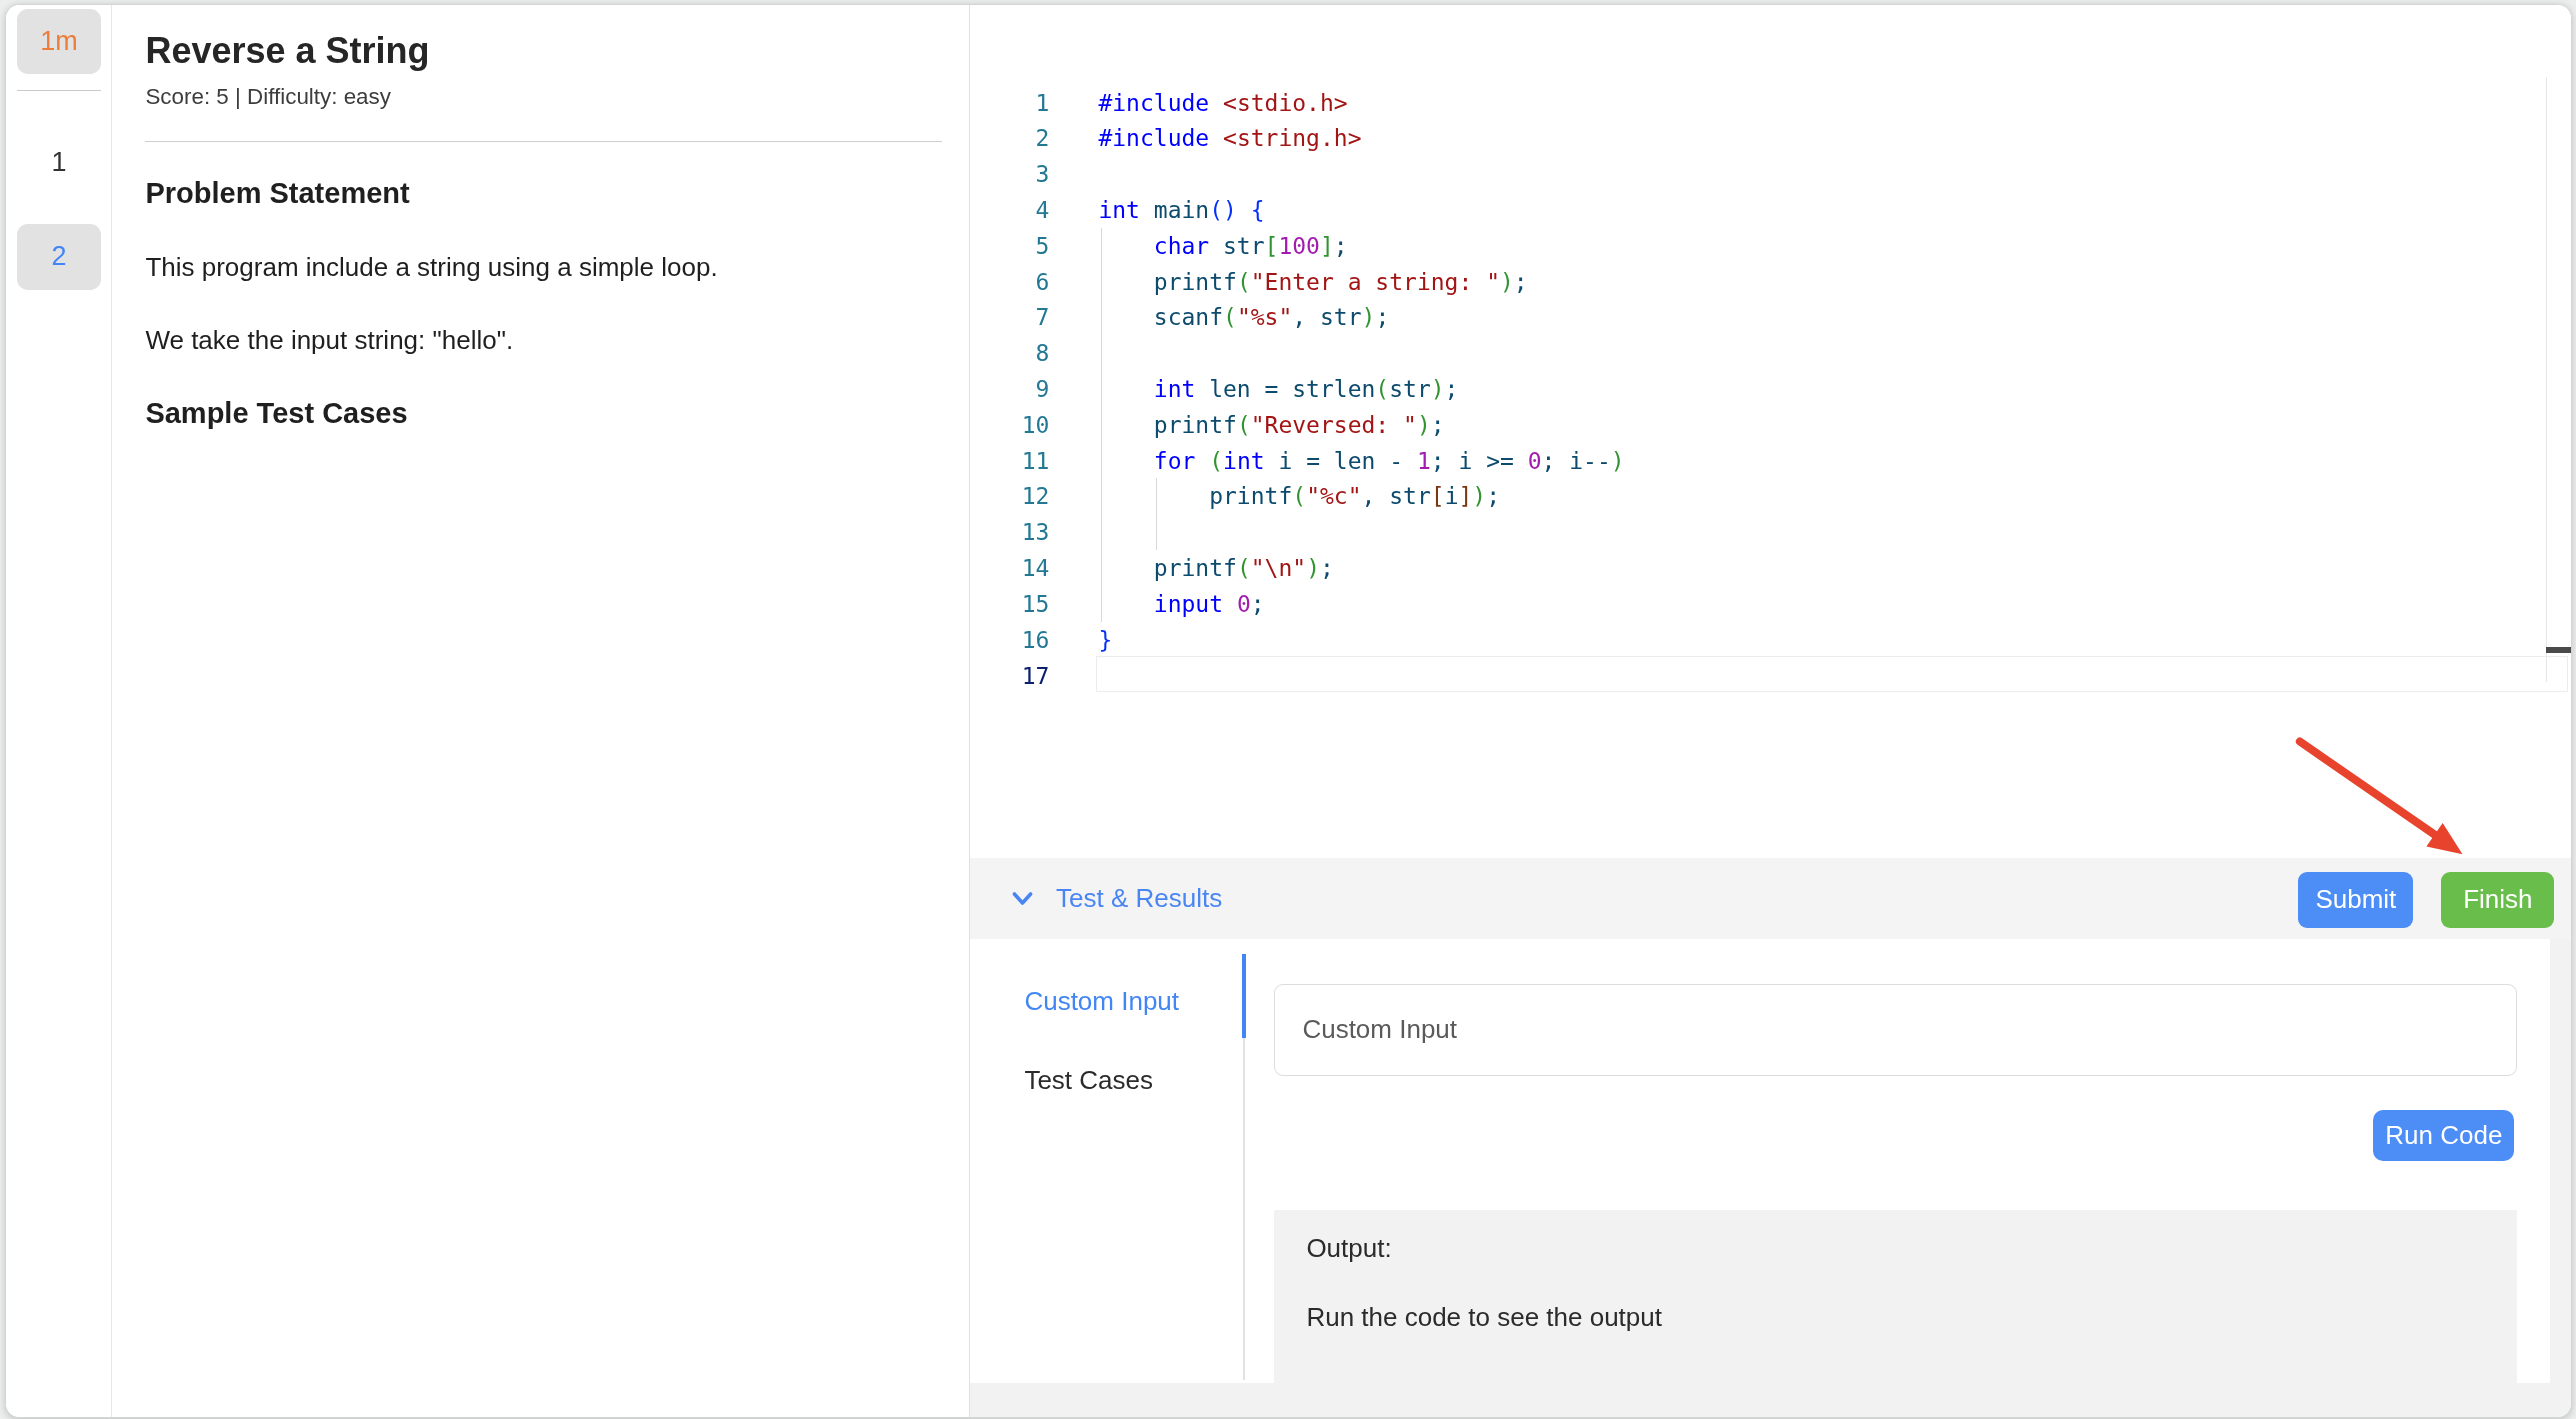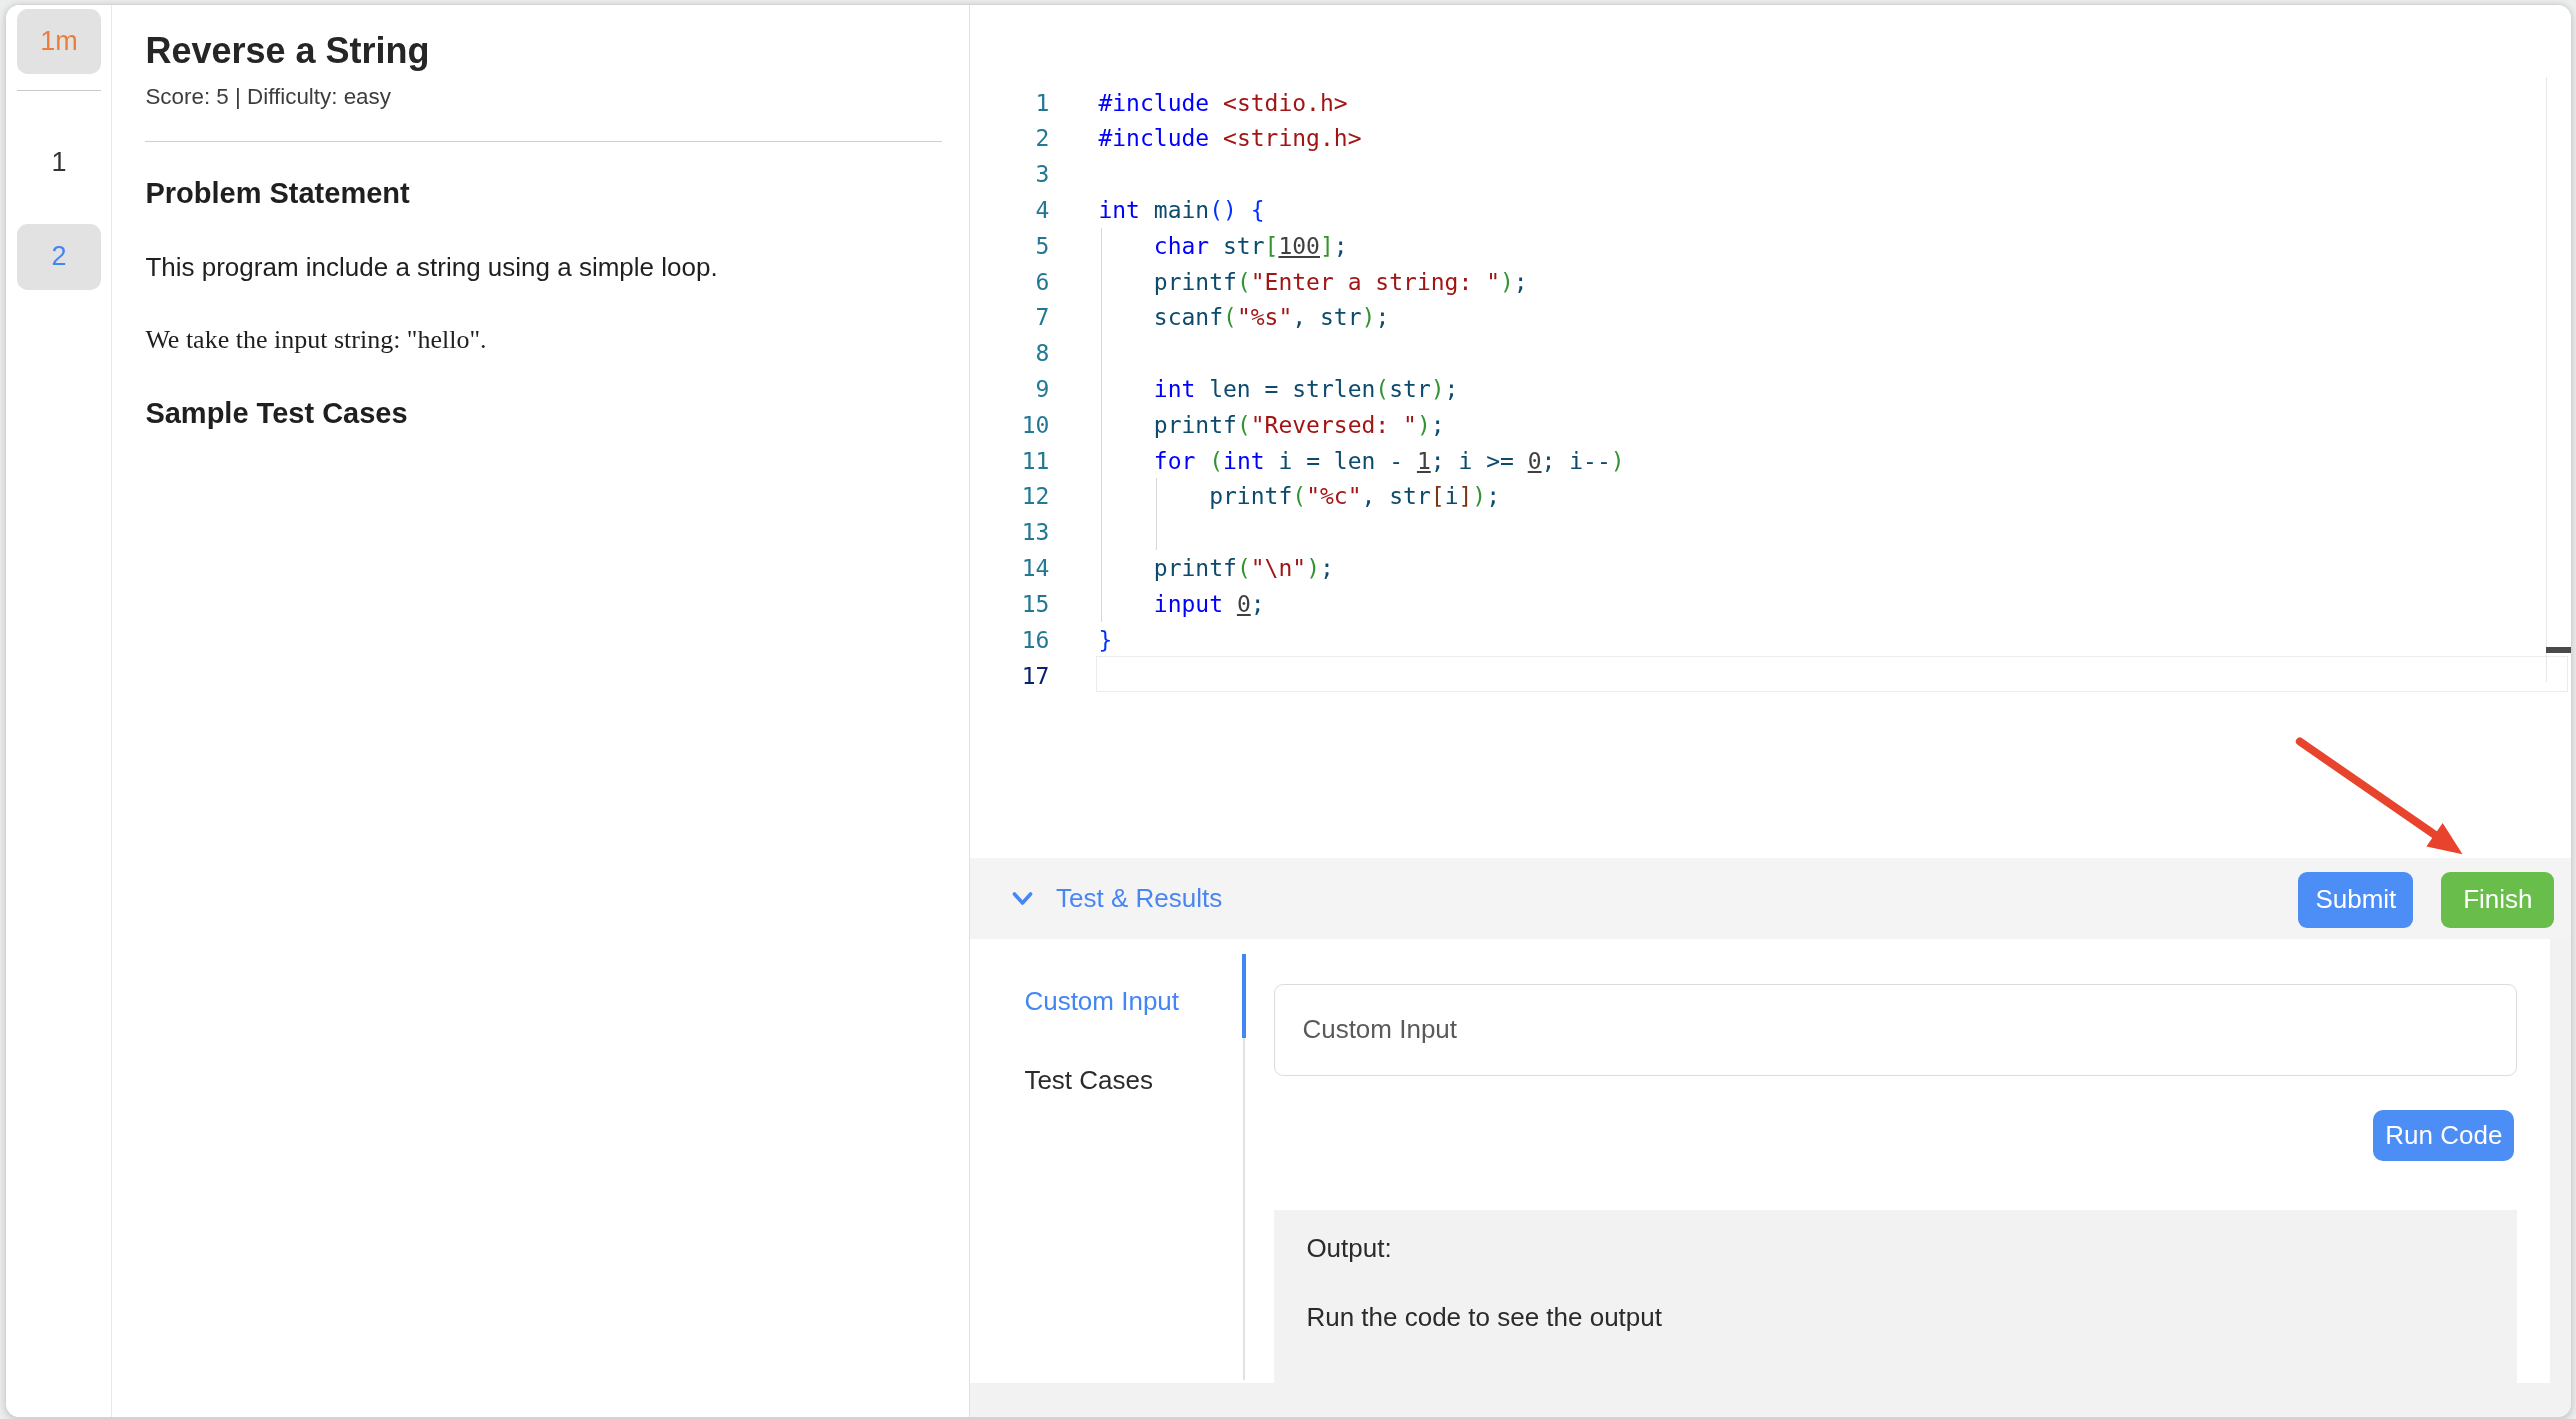--- a/index.html
+++ b/index.html
@@ -29,37 +29,37 @@
   
   .problem{position:absolute;left:106px;top:0;bottom:0;width:857px;background:#fff;border-right:0.9px solid #e0e0e0;}
   .p-title{position:absolute;left:33px;top:25px;font-size:36px;font-weight:700;color:#262626;}
   .p-meta{position:absolute;left:33px;top:79px;font-size:22.4px;color:#3d3d3d;}
   .p-hr{position:absolute;left:33px;top:136px;width:797px;height:1.8px;background:#cfcfcf;}
   .p-h2{position:absolute;left:33px;font-size:29px;font-weight:700;color:#1f1f1f;}
   .p-h2a{top:172px;}
   .p-h2b{top:392px;}
   .p-para{position:absolute;left:33px;font-size:26px;color:#1f1f1f;}
   .p-p1{top:247px;}
-  .p-p2{top:320px;font-family:Liberation Serif, serif;}
+  .p-p2{top:320px;}
   
   .topbar{position:absolute;left:964px;right:0;top:0;height:72px;background:#f5f5f6;}
   .lang-select{position:absolute;right:22.4px;top:12.5px;width:269px;height:47px;border-bottom:1.8px solid #9a9a9a;cursor:pointer;}
   .lang-value{position:absolute;left:5.4px;top:5.4px;font-size:27px;color:#222;}
   .lang-caret{position:absolute;right:19.7px;top:18px;width:0;height:0;
     border-left:12.5px solid transparent;border-right:12.5px solid transparent;border-top:14.3px solid #555;}
   .code-area{position:absolute;left:964px;right:0;top:0;height:853px;background:#fff;}
   .code-line{position:absolute;left:0;right:0;height:36px;line-height:36px;white-space:pre;}
   .code-line .ln{position:absolute;left:0;width:79px;text-align:right;
     font-family:"DejaVu Sans Mono", monospace;font-size:23px;color:#237893;}
   .code-line.current .ln{color:#0b216f;}
   .code-line .ct{position:absolute;left:128px;font-family:"DejaVu Sans Mono", monospace;font-size:23px;color:#1e1e1e;}
   .tk-p{color:#0c4a6e;}
   .tk-k{color:#0000ff;}
   .tk-s{color:#a31515;}
-  .tk-n{color:#404040;text-decoration:underline;}
+  .tk-n{color:#a21caf;}
   .tk-b1{color:#0431fa;}
   .tk-b2{color:#319331;}
   .tk-b3{color:#7b3814;}
   .indent-guide{position:absolute;width:0.9px;background:#d8d8d8;}
   .guide1{left:131px;top:223px;height:394px;}
   .guide2{left:186px;top:473px;height:72px;}
   .current-line-box{position:absolute;left:126px;top:651px;width:1472px;height:36px;
     border:1.8px solid #ececec;box-sizing:border-box;}
   .gutter-line{position:absolute;left:1576px;top:72px;width:0.9px;height:605px;background:#e6e6e6;}
   .ruler-dash{position:absolute;left:1576px;top:642px;width:26px;height:6.3px;background:#4a4a4a;}

